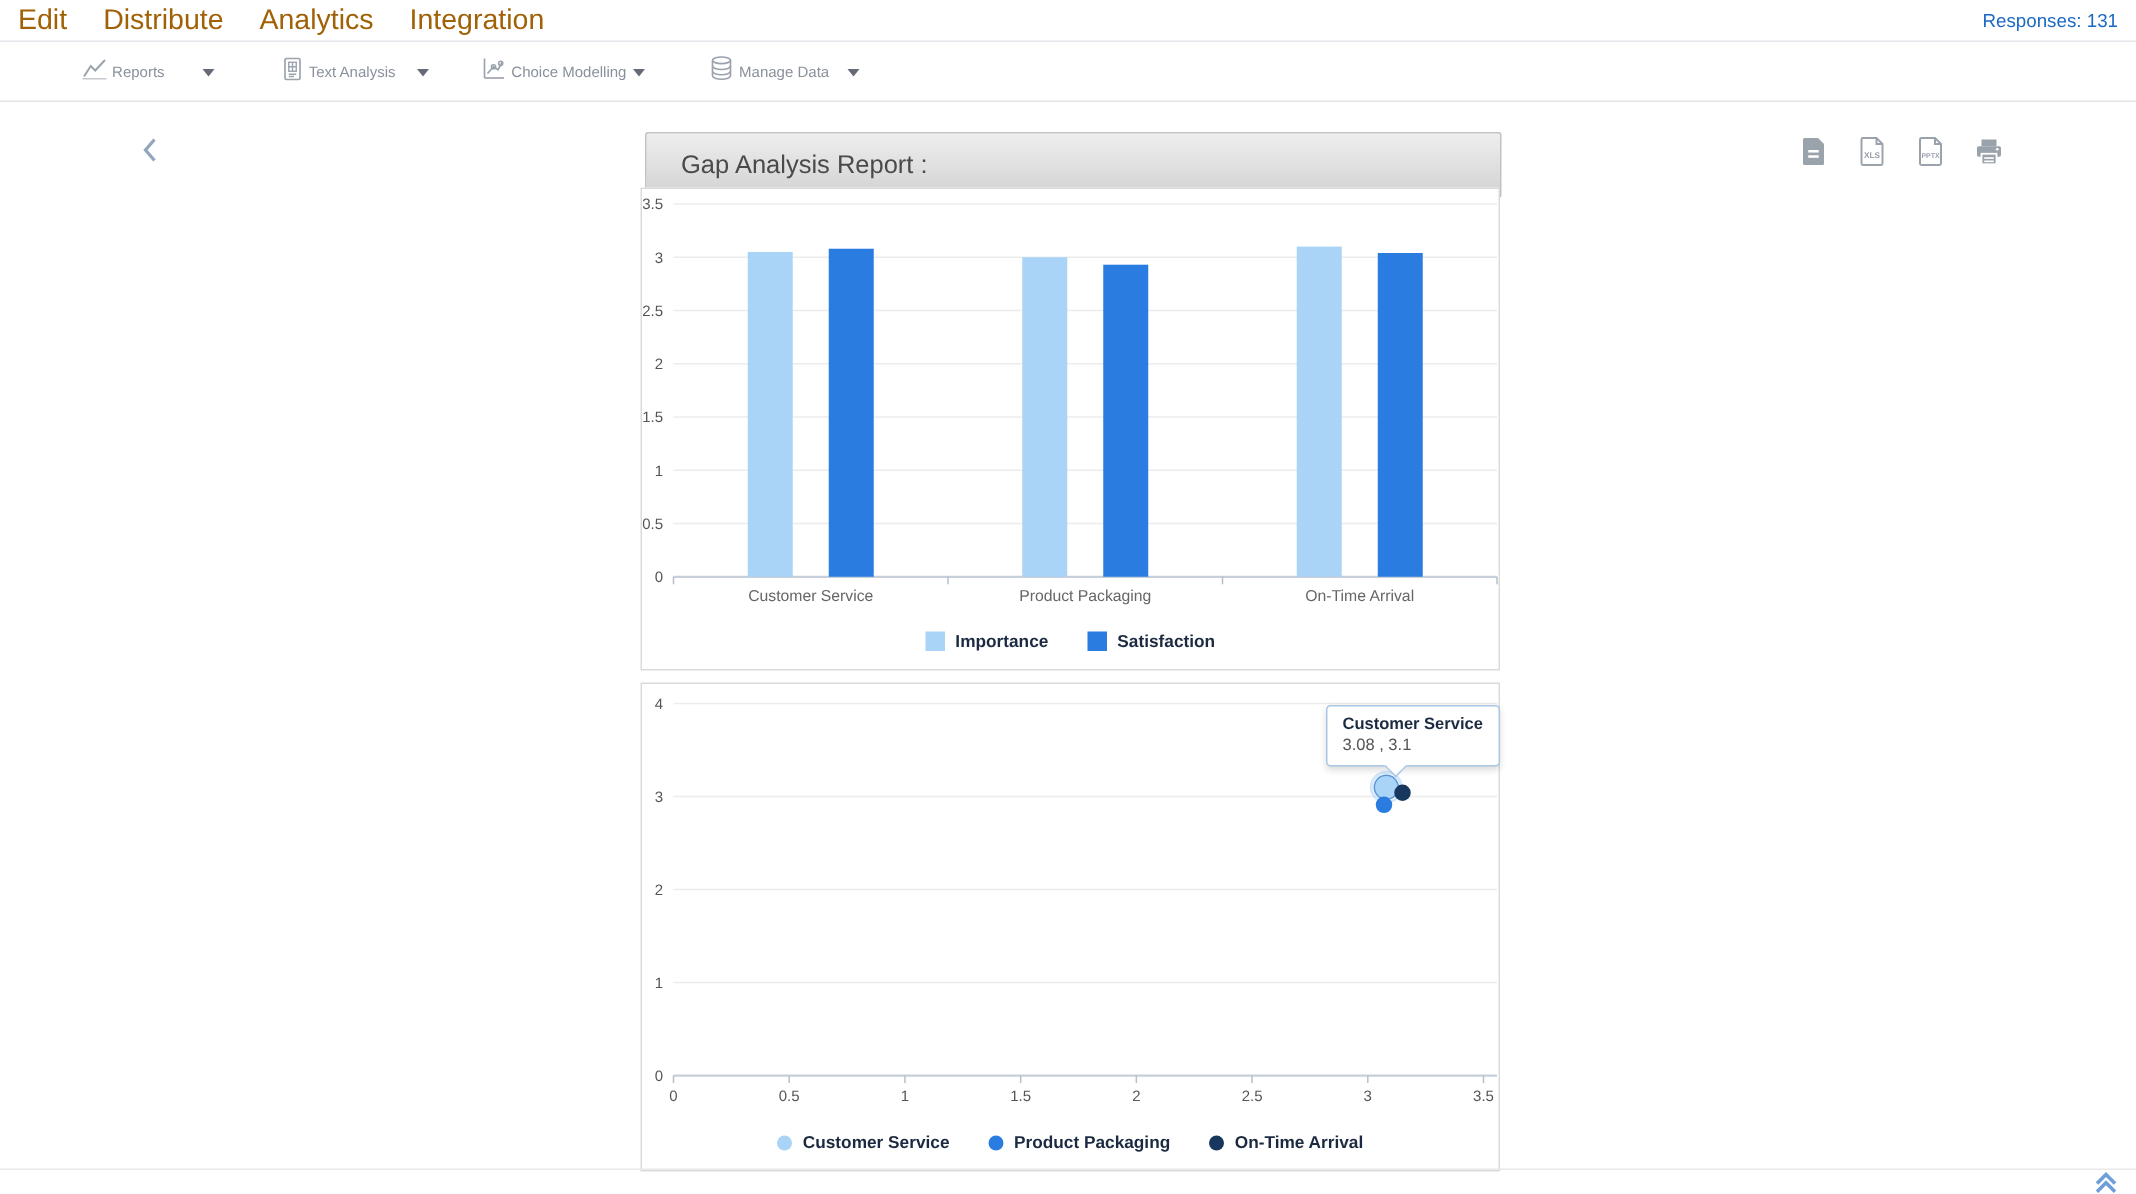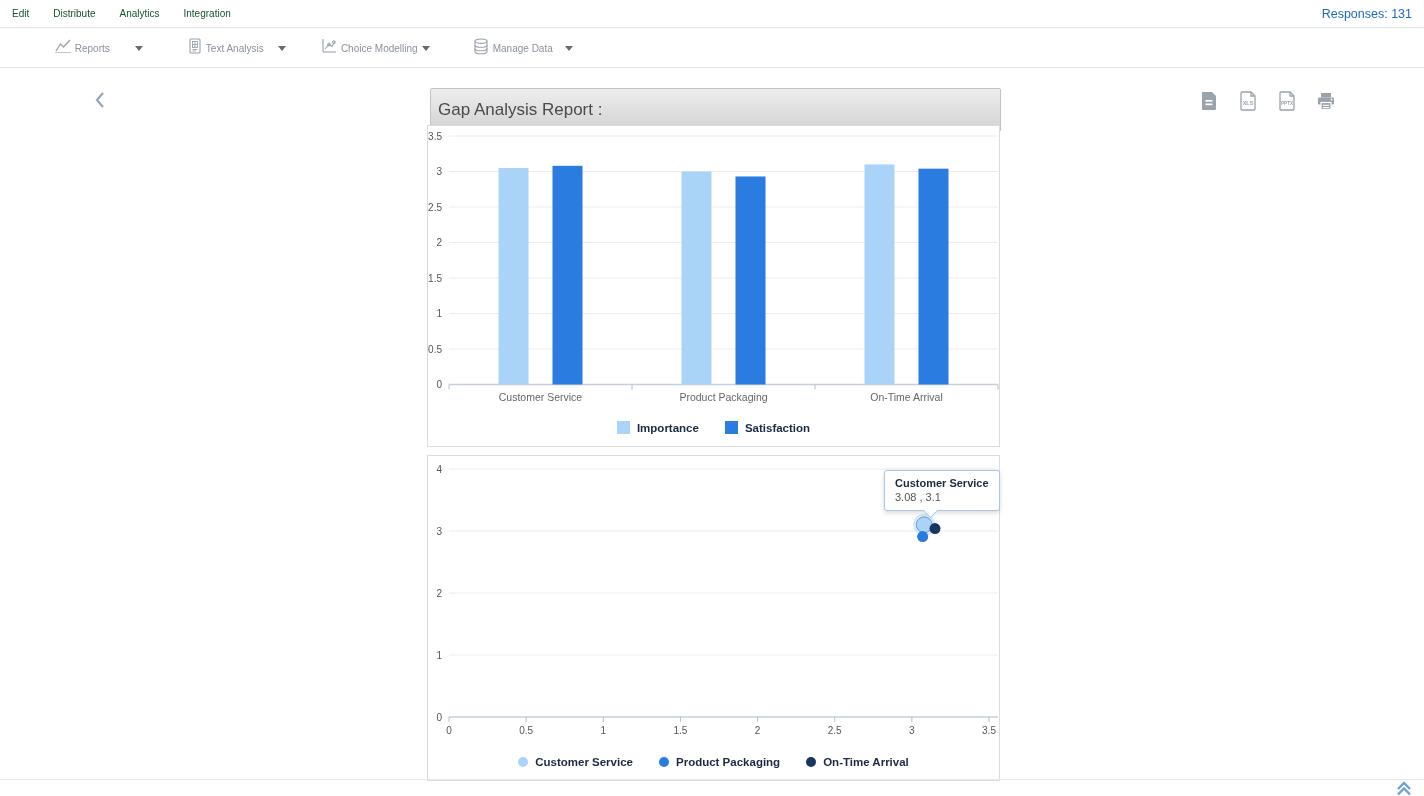--- a/index.html
+++ b/index.html
@@ -2,39 +2,39 @@
 <html><head>
 <meta charset="utf-8">
 <style>
   *{margin:0;padding:0;box-sizing:border-box}
   html,body{width:1424px;height:796px;background:#fff;font-family:"Liberation Sans",sans-serif;overflow:hidden;position:relative}
 
   
   .topnav{position:absolute;left:0;top:0;width:1424px;height:28px;border-bottom:1px solid #E3E6EA;
           display:flex;align-items:center;justify-content:space-between;padding:0 12px;background:#fff}
   .nav-left{display:flex;gap:24px;align-items:center}
-  .nav-item{color:#14532d;font-size:10px;cursor:pointer;white-space:nowrap}
+  .nav-item{color:#a16207;font-size:19px;cursor:pointer;white-space:nowrap}
   .nav-item.active{}
   .responses{color:#1A69C4;font-size:12.5px}
 
   
   .toolbar{position:absolute;left:0;top:29px;width:1424px;height:39px;border-bottom:1px solid #E0E3E7;
            display:flex;padding-left:10px;background:#fff}
   .tb-item{width:143.5px;height:100%;position:relative;display:flex;flex-direction:row;
            align-items:center;justify-content:center;gap:3px;cursor:pointer}
   .tb-item.selected{background:#EAEAEB}
   .tb-label{font-size:10px;color:#8A919C;white-space:nowrap}
   .tb-caret{position:absolute;right:11px;top:17px;width:0;height:0;cursor:pointer;
             border-left:4px solid transparent;border-right:4px solid transparent;border-top:5px solid #646B76}
 
   
   .back-btn{position:absolute;left:90px;top:90px;width:20px;height:22px;background:none;border:none;cursor:pointer}
   .header-bar{position:absolute;left:430px;top:88px;width:571px;height:44px;
               background:linear-gradient(#EEEEEE,#D2D2D2);border:1px solid #C2C2C2;border-radius:2px;
-              display:flex;align-items:center;padding-left:7px;font-size:17px;color:#4A4A4A}
+              display:flex;align-items:center;padding-left:23px;font-size:17px;color:#4A4A4A}
   .export-bar{position:absolute;top:90px;left:1196px;display:flex;gap:14px}
   .exp-btn{width:25px;height:25px;display:flex;align-items:center;justify-content:center;
            background:none;border:none;cursor:pointer}
 
   
   .card{position:absolute;left:427px;width:573px;background:#fff;border:1px solid #DBDBDB}
   #card-bar{top:125px;height:322px}
   #card-scatter{top:455px;height:326px}
   .chart-svg{display:block}
   .legend-row{position:absolute;left:0;width:100%;display:flex;justify-content:center;gap:26px;align-items:flex-end;bottom:12px}

